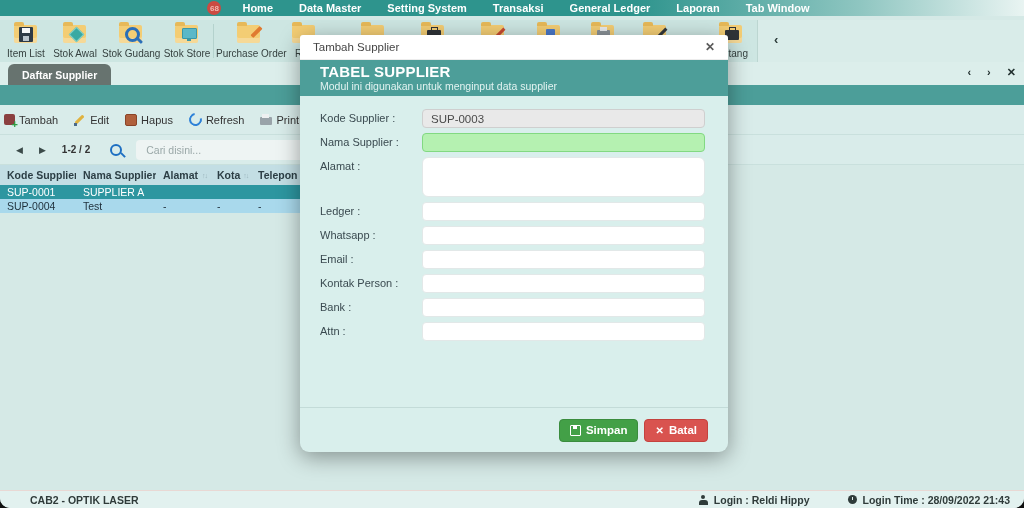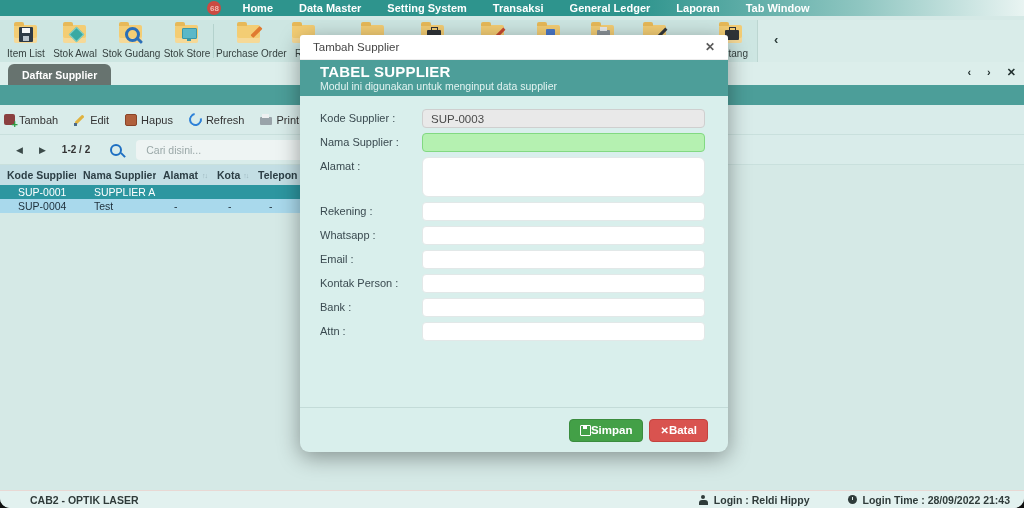--- a/index.html
+++ b/index.html
@@ -82,21 +82,21 @@
     font-size:10.5px;color:#444;font-family:"Liberation Sans",sans-serif;}
   .pg-search::placeholder{color:#9aa8a8;}
 
   
   .grid{position:absolute;left:0;top:165px;width:600px;}
   .g-head{display:grid;grid-template-columns:76px 80px 54px 41px 86px 1fr;height:20px;background:#c3dee4;align-items:center;}
   .g-hcell{display:flex;align-items:center;justify-content:space-between;padding-left:7px;padding-right:3px;
     font-size:10.5px;font-weight:bold;color:#2c3e45;white-space:nowrap;overflow:hidden;}
   .g-sort{font-size:7px;letter-spacing:-1px;color:#9ab4bc;margin-left:3px;}
   .g-row{display:grid;grid-template-columns:76px 80px 54px 41px 86px 1fr;height:14px;align-items:center;font-size:10.5px;}
-  .g-row span{padding-left:18px;white-space:nowrap;overflow:hidden;}
+  .g-row span{padding-left:7px;white-space:nowrap;overflow:hidden;}
   .g-row.sel{background:#2d96a0;color:#ffffff;}
   .g-row.alt{background:#a9d9ec;color:#1e2f3a;}
 
   
   .statusbar{position:absolute;left:0;top:490px;width:1024px;height:18px;background:#e2f1ef;border-top:1px solid #e9d8d4;
     display:flex;align-items:center;font-size:10.5px;color:#2f3b3a;box-sizing:border-box;}
   .sb-left{margin-left:30px;font-weight:600;}
   .sb-right{margin-left:auto;display:flex;align-items:center;gap:6px;margin-right:14px;font-weight:600;}
   .sb-gap{width:26px;}
   .person-ico{position:relative;width:9px;height:10px;}
@@ -119,21 +119,21 @@
   .frow{display:flex;margin-bottom:5px;}
   .frow label{width:102px;flex:none;font-size:11px;color:#3a4a50;padding-top:3px;white-space:nowrap;}
   .f-input{flex:none;width:283px;height:19px;box-sizing:border-box;background:#ffffff;border:1px solid #e2e8e8;border-radius:4px;
     padding:0 8px;font-size:11.5px;color:#333;font-family:"Liberation Sans",sans-serif;}
   .f-input.readonly{background:#e9e9e9;border-color:#cfcfcf;color:#4a4a4a;}
   .f-input.focused{background:#b5f1b1;border-color:#82d982;}
   .f-area{flex:none;width:283px;height:40px;box-sizing:border-box;background:#ffffff;border:1px solid #e2e8e8;border-radius:6px;
     resize:none;font-family:"Liberation Sans",sans-serif;font-size:11.5px;padding:3px 8px;}
   .m-footer{position:absolute;left:0;bottom:0;width:100%;height:45px;border-top:1px solid #c3dbd8;box-sizing:border-box;
     display:flex;align-items:center;justify-content:flex-end;padding-right:20px;gap:6px;}
-  .btn{display:flex;align-items:center;border:none;border-radius:4px;color:#fff;font-size:11.5px;font-weight:bold;
+  .btn{display:flex;align-items:center;gap:5px;border:none;border-radius:4px;color:#fff;font-size:11.5px;font-weight:bold;
     padding:0 10px;height:23px;font-family:"Liberation Sans",sans-serif;cursor:default;}
   .btn-save{background:#43a047;border:1px solid #3a8c3e;}
   .btn-cancel{background:#d9534f;border:1px solid #c4423e;}
   .floppy-ico{position:relative;display:inline-block;width:9px;height:9px;border:1.5px solid #fff;border-radius:1px;}
   .floppy-ico::after{content:'';position:absolute;left:2px;top:0;width:4px;height:3px;background:#fff;}
   .x-ico{font-size:10px;font-weight:bold;}
 </style>
 </head>
 <body>
 
@@ -358,21 +358,21 @@
         </div>
       <div class="frow">
           <label>Nama Supplier :</label>
           <input class="f-input focused" value="" style="">
         </div>
       <div class="frow">
           <label>Alamat :</label>
           <textarea class="f-area" style=""></textarea>
         </div>
       <div class="frow">
-          <label>Rekening :</label>
+          <label>Ledger :</label>
           <input class="f-input" style="">
         </div>
       <div class="frow">
           <label>Whatsapp :</label>
           <input class="f-input" style="">
         </div>
       <div class="frow">
           <label>Email :</label>
           <input class="f-input" style="">
         </div>

